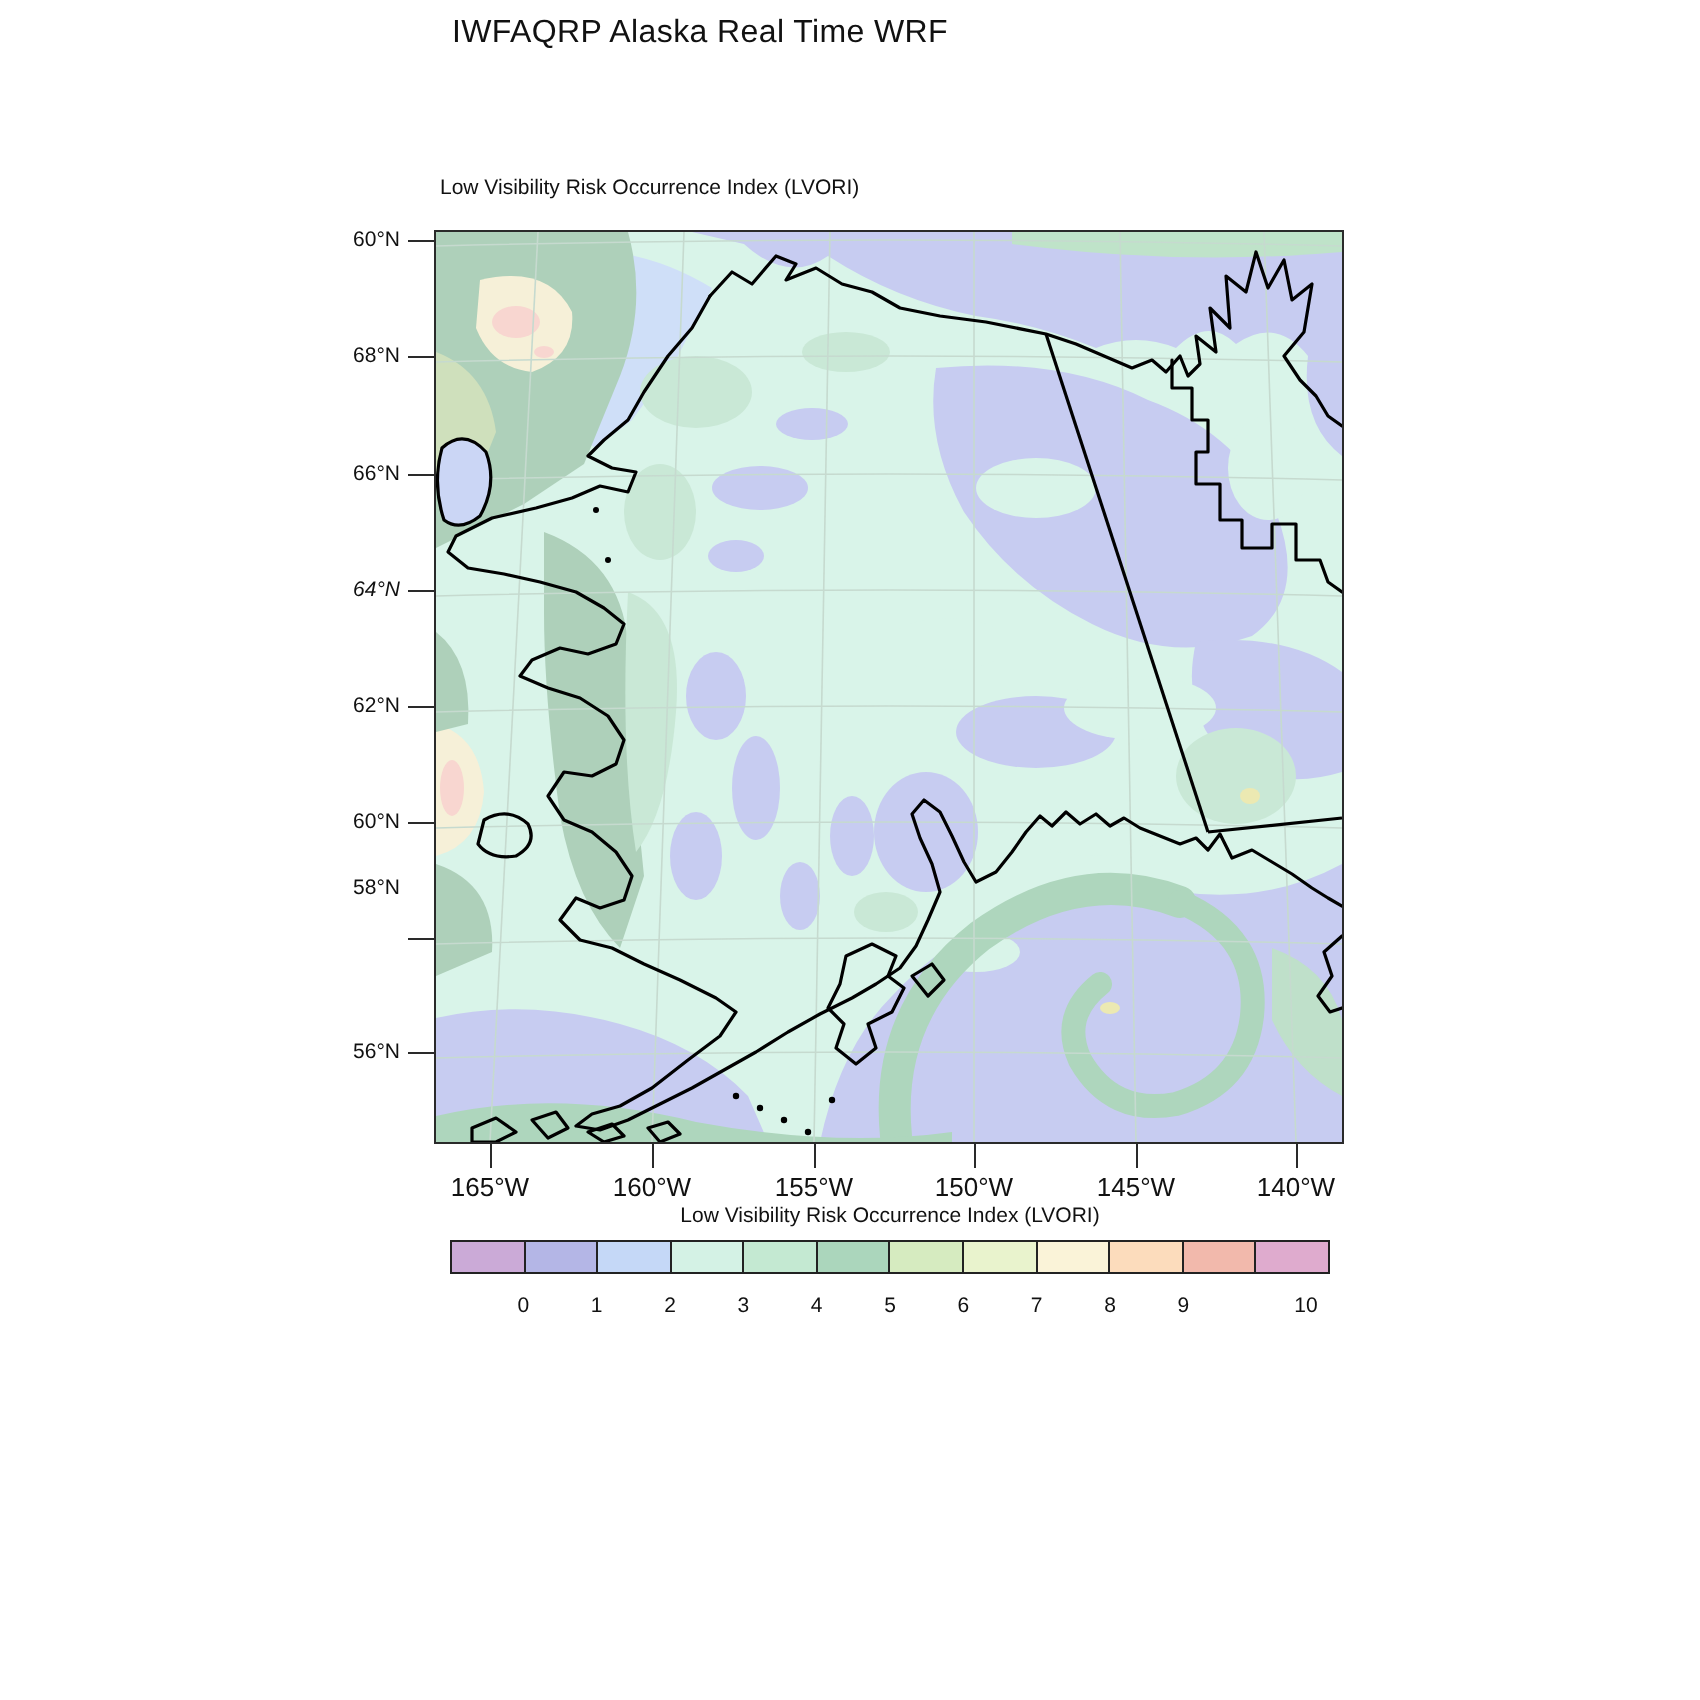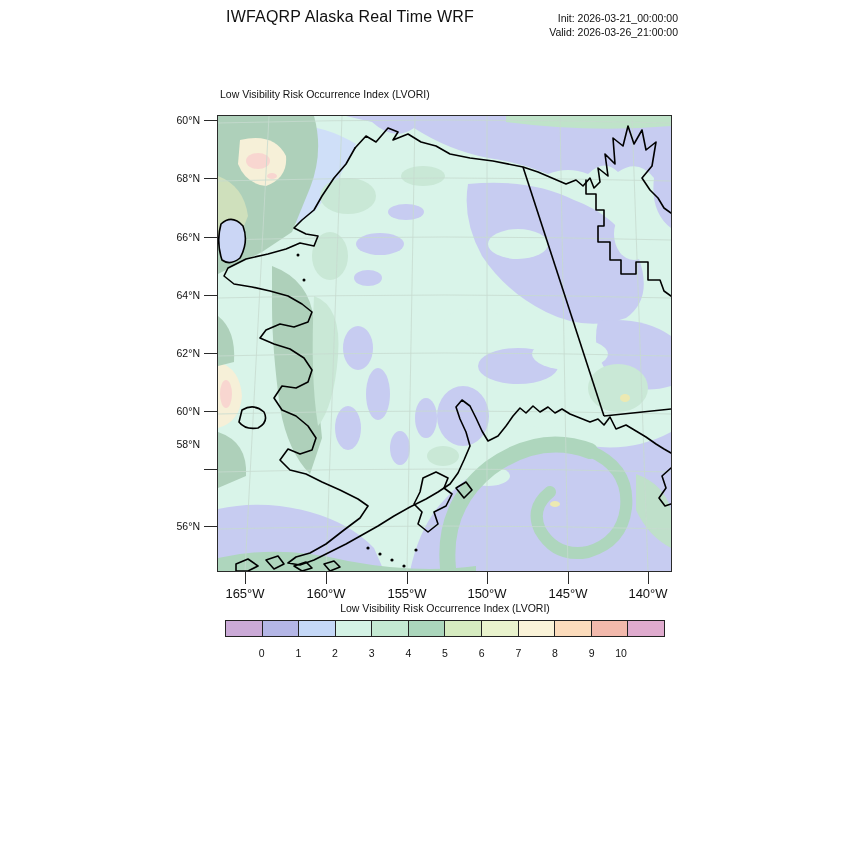--- a/index.html
+++ b/index.html
@@ -24,24 +24,20 @@
   .cbar-num{position:absolute;top:647px;width:30px;text-align:center;font-size:10.5px;}
   .footer{position:absolute;left:222px;top:812px;font-size:10px;line-height:13px;}
 </style>
 </head>
 <body>
 
 <div class="page">
 
   <div class="title">IWFAQRP Alaska Real Time WRF</div>
 
-  <div class="initvalid">
-    <div>Init: 2026-03-21_00:00:00</div>
-    <div>Valid: 2026-03-26_21:00:00</div>
-  </div>
 
   <div class="subtitle">Low Visibility Risk Occurrence Index   (LVORI)</div>
 
   <div class="map-frame">
     <svg width="453" height="455" viewBox="0 0 453 455">
 
       <rect x="0" y="0" width="453" height="455" fill="#d9f4e9"></rect>
 
       <g>
 
@@ -184,21 +180,21 @@
   <div id="cbarticks"></div>
 
 
 <div class="ytick-mark" style="left: 204px; top: 120px;"></div>
     <div class="ytick-label" style="left: 156px; top: 114px;">60°N</div>
     <div class="ytick-mark" style="left: 204px; top: 178px;"></div>
     <div class="ytick-label" style="left: 156px; top: 172px;">68°N</div>
     <div class="ytick-mark" style="left: 204px; top: 237px;"></div>
     <div class="ytick-label" style="left: 156px; top: 231px;">66°N</div>
     <div class="ytick-mark" style="left: 204px; top: 295px;"></div>
-    <div class="ytick-label" style="left: 156px; top: 289px;">64°N</div>
+    <div class="ytick-label" style="left: 156px; top: 289px; font-style: italic;">64°N</div>
     <div class="ytick-mark" style="left: 204px; top: 353px;"></div>
     <div class="ytick-label" style="left: 156px; top: 347px;">62°N</div>
     <div class="ytick-mark" style="left: 204px; top: 411px;"></div>
     <div class="ytick-label" style="left: 156px; top: 405px;">60°N</div>
     <div class="ytick-mark" style="left: 204px; top: 469px;"></div>
     <div class="ytick-label" style="left: 156px; top: 438px;">58°N</div>
     <div class="ytick-mark" style="left: 204px; top: 526px;"></div>
     <div class="ytick-label" style="left: 156px; top: 520px;">56°N</div>
     <div class="xtick-mark" style="left: 245px;"></div>
     <div class="xtick-label" style="left: 217px;">165°W</div>
@@ -215,14 +211,14 @@
     <div class="cbar-num" style="left: 246.667px;">0</div>
     <div class="cbar-num" style="left: 283.333px;">1</div>
     <div class="cbar-num" style="left: 320px;">2</div>
     <div class="cbar-num" style="left: 356.667px;">3</div>
     <div class="cbar-num" style="left: 393.333px;">4</div>
     <div class="cbar-num" style="left: 430px;">5</div>
     <div class="cbar-num" style="left: 466.667px;">6</div>
     <div class="cbar-num" style="left: 503.333px;">7</div>
     <div class="cbar-num" style="left: 540px;">8</div>
     <div class="cbar-num" style="left: 576.667px;">9</div>
-    <div class="cbar-num" style="left: 606px;">10</div>
+    <div class="cbar-num" style="left: 638px;">10</div>
   </div>
 
 </body></html>

